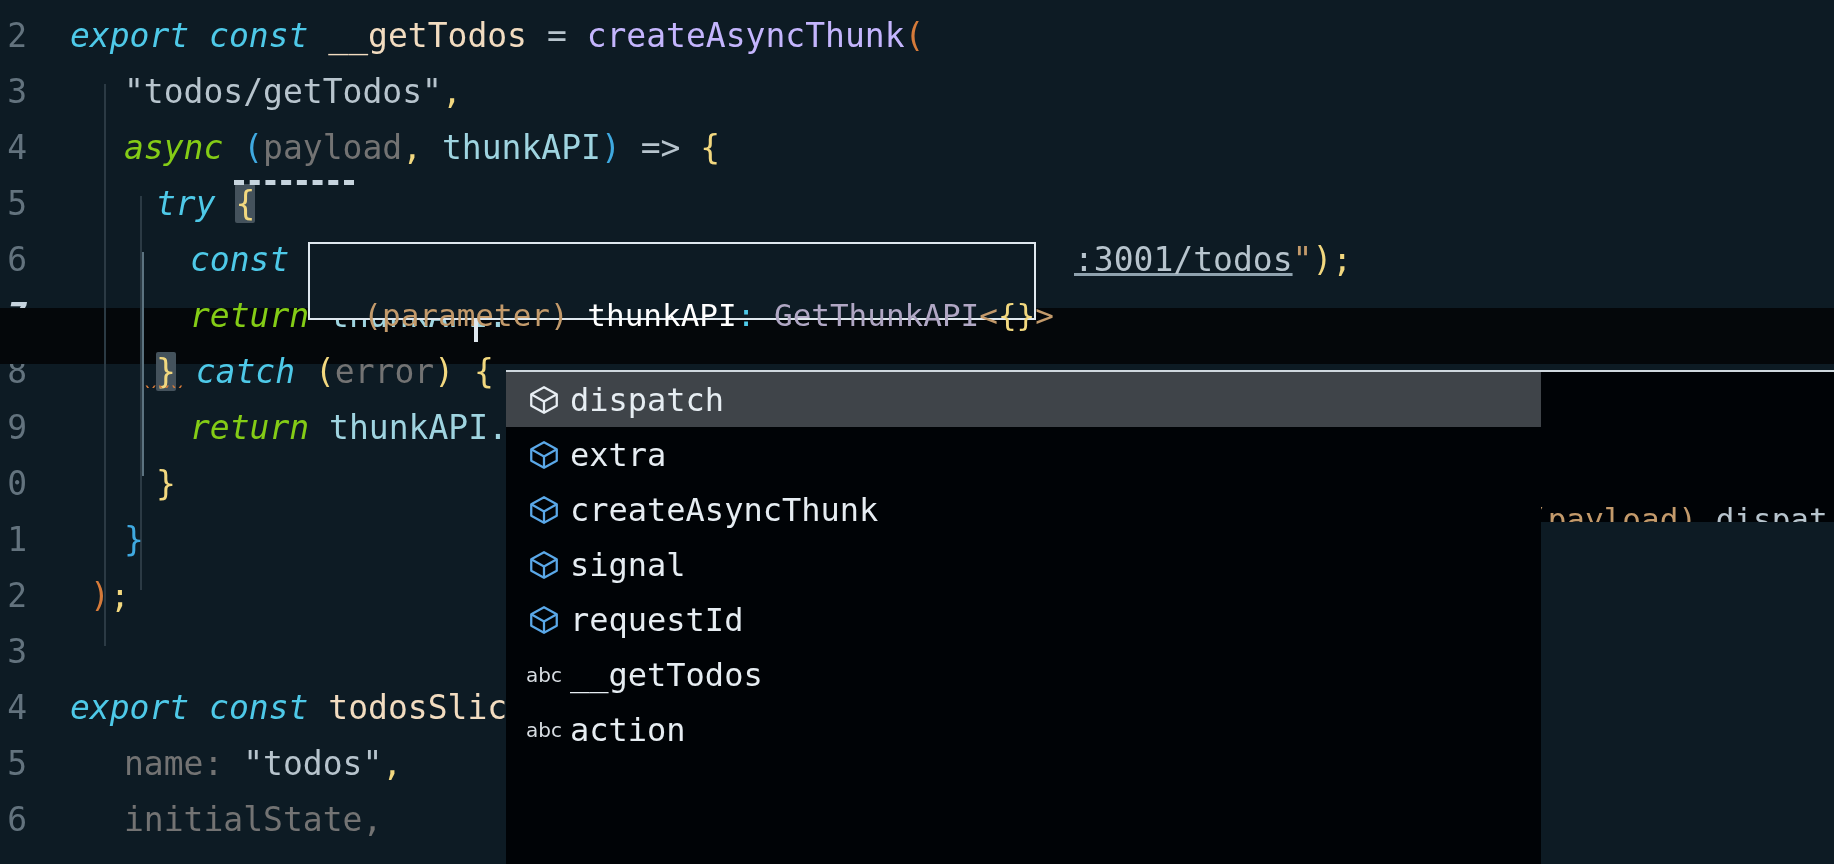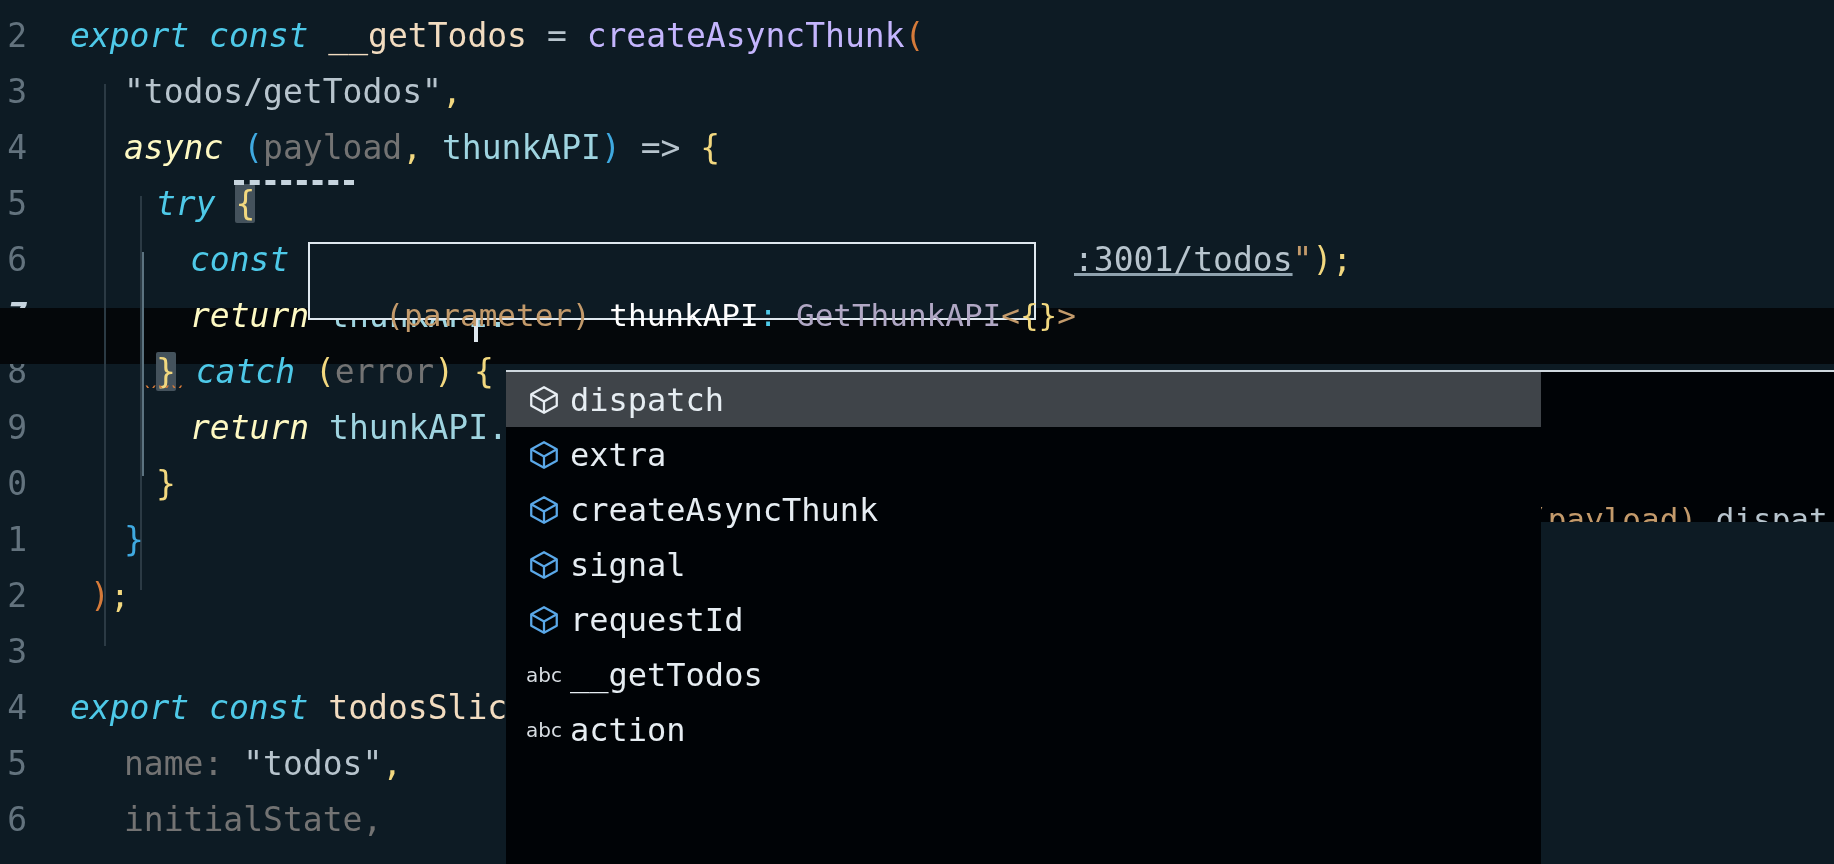--- a/index.html
+++ b/index.html
@@ -32,21 +32,21 @@
   }
   .activeline-gutter{
     position:absolute;left:0;width:34px;height:56px;background:#04070a;z-index:4;
   }
   
   .guide{position:absolute;width:2px;background:#2b3a44;}
   .guide.active{background:#5c7380;}
 
   
   .kw{color:#4ec9e8;font-style:italic;}      
-  .kw2{color:#fef9c3;font-style:italic;}     
+  .kw2{color:#84cc16;font-style:italic;}     
   .fn{color:#f2dcc0;}                        
   .fnc{color:#c4b5fd;}                       
   .str{color:#b7c4cd;}                       
   .quo{color:#c39a6b;}                       
   .var{color:#737373;}                       
   .param{color:#9fd4e0;}                     
   .punc{color:#b7c4cd;}
   .br-y{color:#f2d87f;}                      
   .br-b{color:#3fa9e0;}                      
   .br-p{color:#d67b3a;}                      
@@ -64,21 +64,21 @@
   }
 
   
   .cursor{position:absolute;width:4px;background:#dfe8ef;}
 
   
   #hover{
     position:absolute;background:#0d1b24;border:2px solid #dfe8ef;
     z-index:20;box-sizing:border-box;
     font-size:31px;line-height:1.25;
-    padding:13px 22px 15px 38px;
+    padding:13px 22px 15px 16px;
     color:#b7c4cd;white-space:pre;
   }
   #hover .p1{color:#c39a6b;}
   #hover .p2{color:#ffffff;}
   #hover .p3{color:#4ec9e8;}
   #hover .p4{color:#b0a7c4;}
   #hover .p5{color:#f2d87f;}
 
   
   #suggest{

